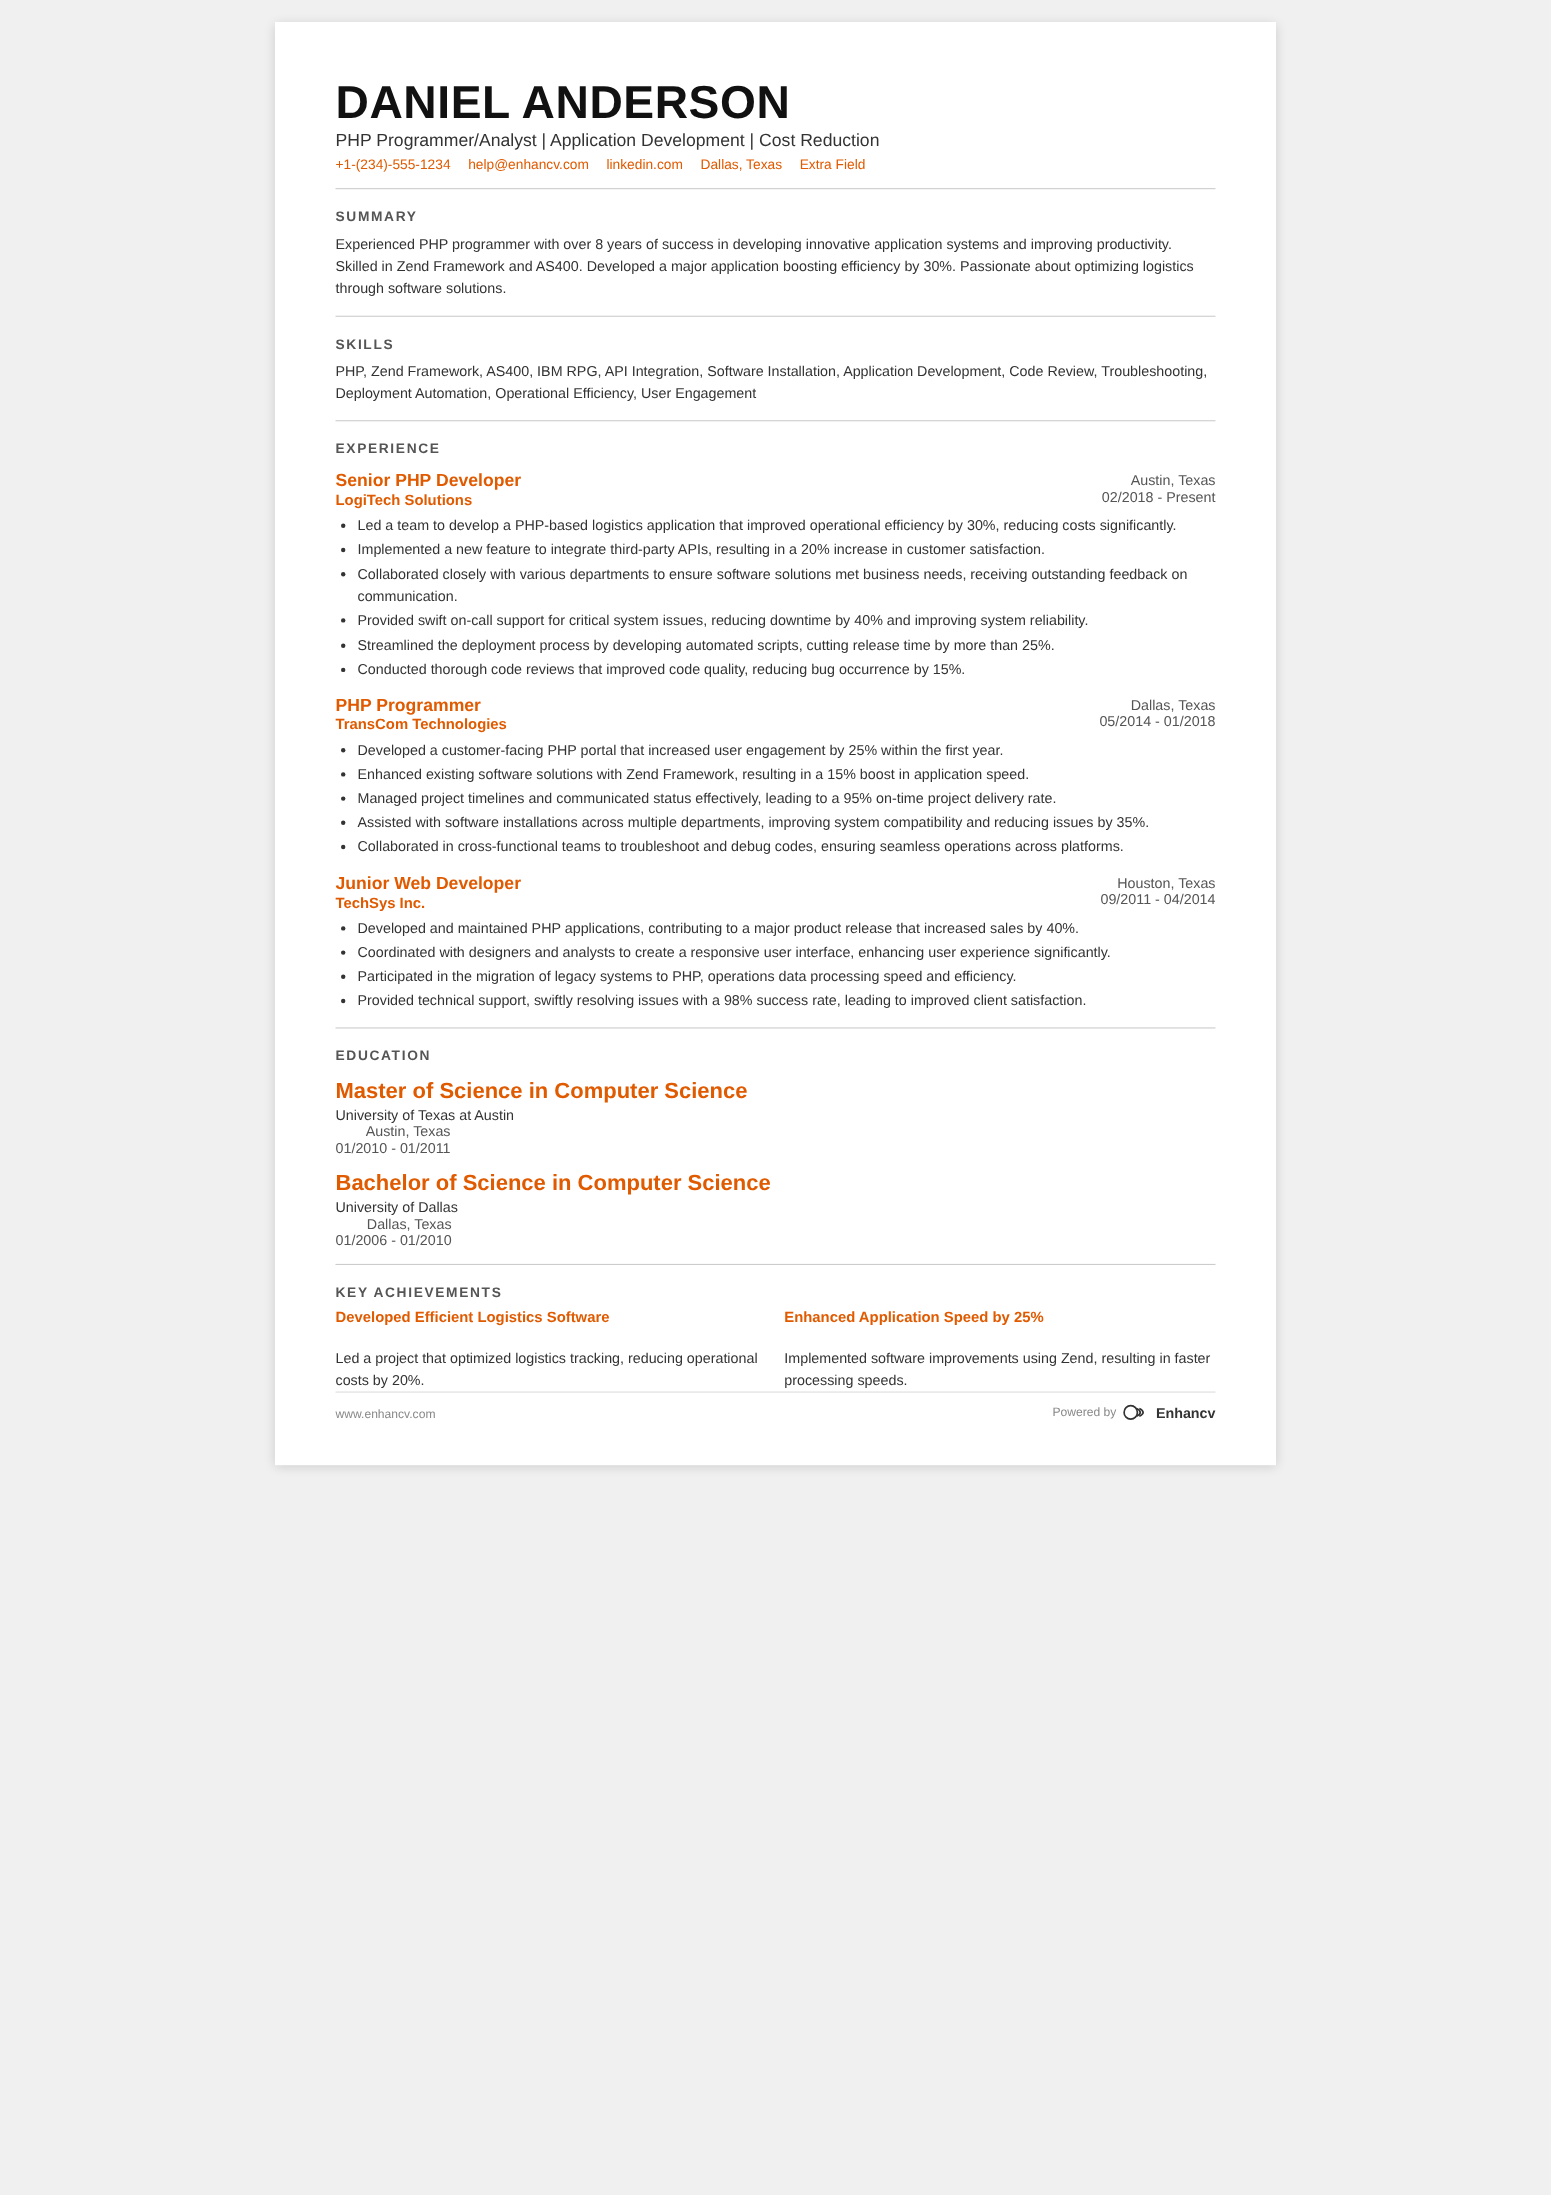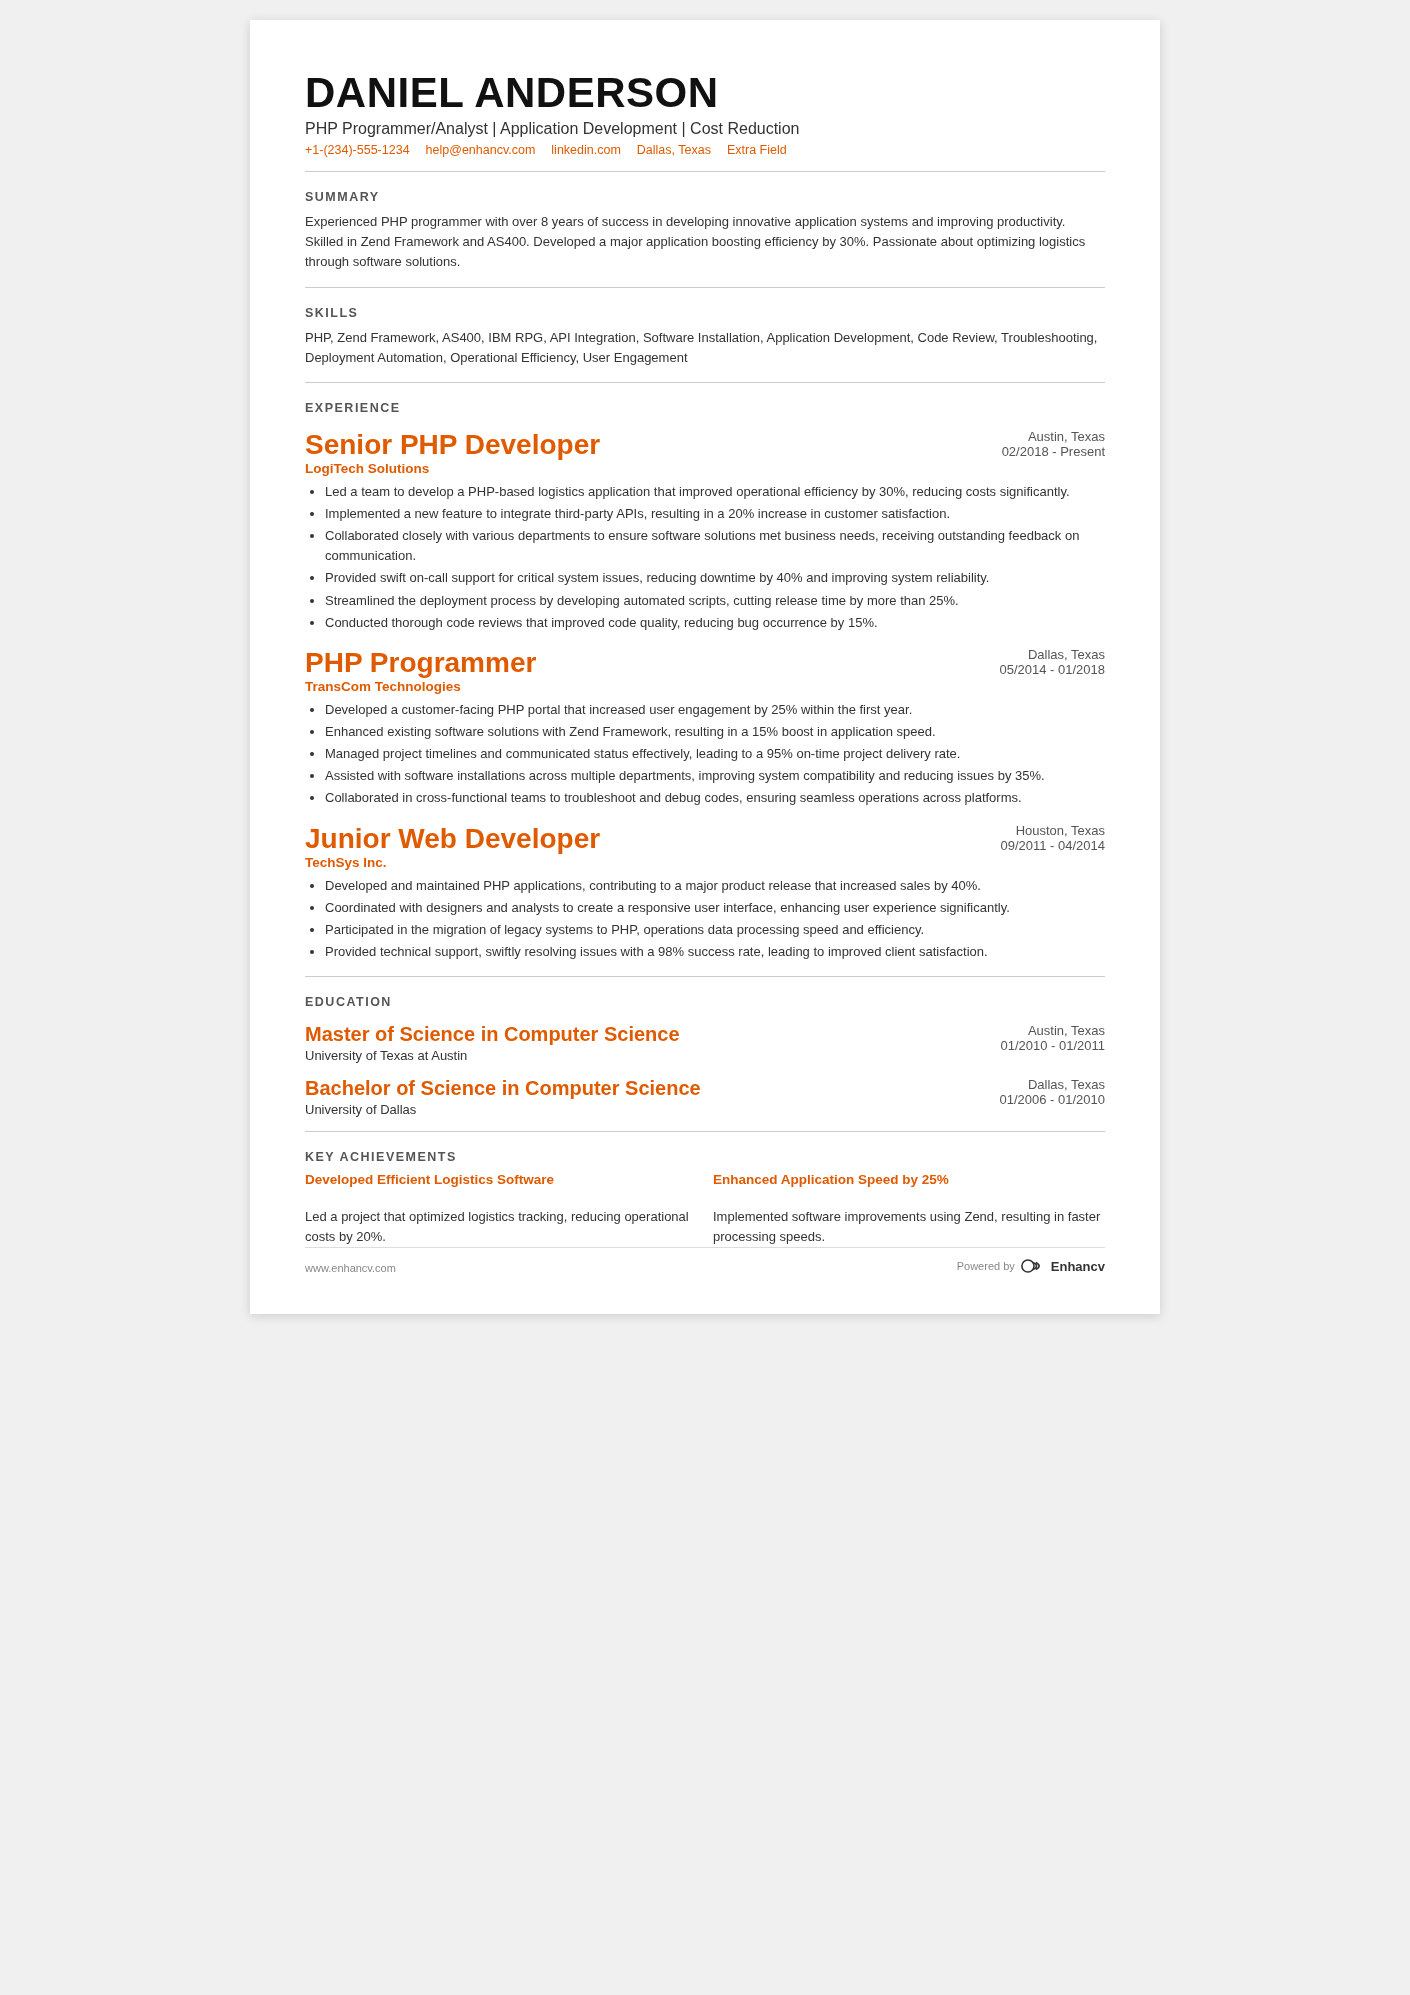--- a/index.html
+++ b/index.html
@@ -58,21 +58,21 @@
       color: #333;
       line-height: 1.55;
     }
     .job-header {
       display: flex;
       justify-content: space-between;
       align-items: flex-start;
       margin-top: 14px;
     }
     .job-title {
-      font-size: 28px;
+      font-size: 16px;
       font-weight: 700;
       color: #e05a00;
     }
     .job-location {
       font-size: 13px;
       color: #555;
       text-align: right;
     }
     .job-company {
       font-size: 13.5px;
@@ -96,20 +96,21 @@
       font-size: 13px;
       color: #333;
       line-height: 1.55;
       margin-bottom: 2px;
     }
     .edu-header {
       display: flex;
       justify-content: space-between;
       align-items: flex-start;
       margin-top: 14px;
+      flex-direction: column;
     }
     .edu-degree {
       font-size: 20px;
       font-weight: 700;
       color: #e05a00;
     }
     .edu-school {
       font-size: 13px;
       color: #333;
       margin-top: 2px;

